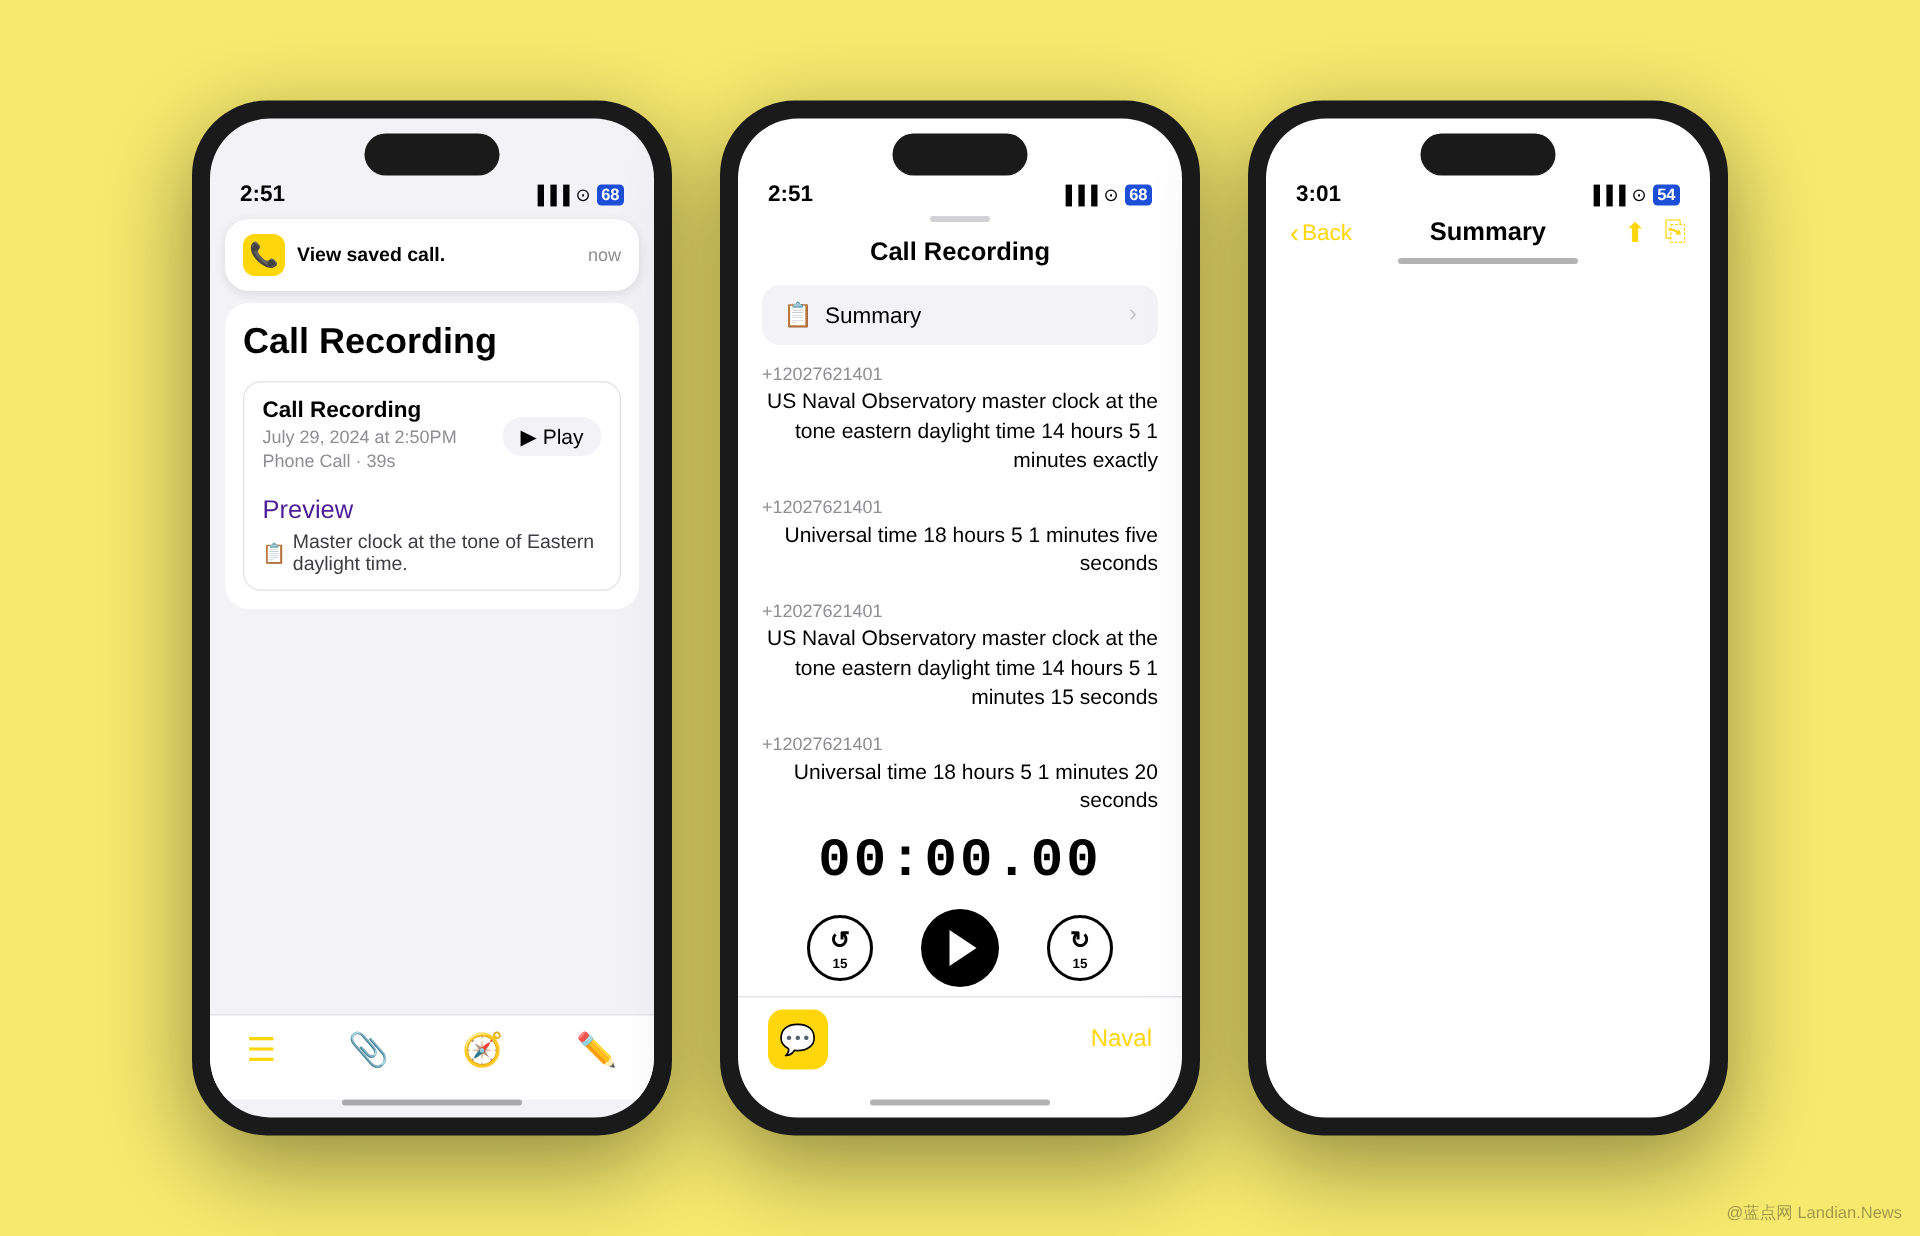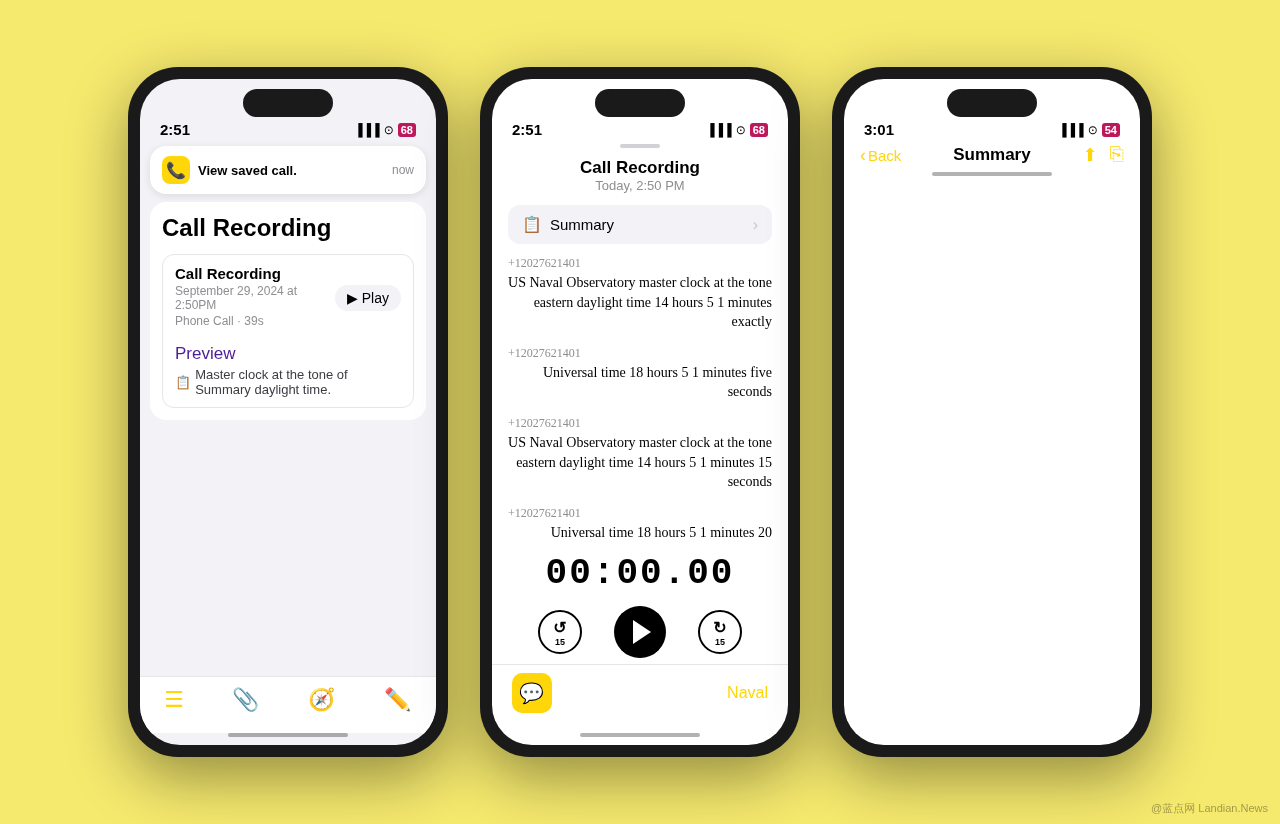--- a/index.html
+++ b/index.html
@@ -66,21 +66,21 @@
     }
     .status-icons {
       display: flex;
       align-items: center;
       gap: 4px;
       font-size: 12px;
       color: #000;
     }
     .battery-icon {
       font-size: 11px;
-      background: #be185d;
+      background: #1d4ed8;
       color: #fff;
       padding: 1px 3px;
       border-radius: 3px;
       font-weight: 700;
     }
 
     
     .phone1-screen {
       background: #f2f2f7;
     }
@@ -230,21 +230,20 @@
       font-weight: 500;
     }
     .summary-pill-icon {
       color: #8e8e93;
       font-size: 16px;
     }
     .transcript-area {
       flex: 1;
       overflow: hidden;
       padding: 8px 16px;
-      font-family: Liberation Serif, serif;
     }
     .transcript-entry {
       margin-bottom: 14px;
     }
     .transcript-phone {
       font-size: 12px;
       color: #8e8e93;
       margin-bottom: 2px;
     }
     .transcript-text {
@@ -414,32 +413,32 @@
         </div>
         <span class="notif-time">now</span>
       </div>
 
       <div class="phone1-content">
         <div class="phone1-header">Call Recording</div>
         <div class="call-record-card">
           <div class="call-record-row">
             <div>
               <div class="call-record-title">Call Recording</div>
-              <div class="call-record-meta">September 29, 2024 at 2:50PM</div>
+              <div class="call-record-meta">July 29, 2024 at 2:50PM</div>
               <div class="call-record-meta">Phone Call · 39s</div>
             </div>
             <button class="play-btn">
               <span>▶</span>
               <span>Play</span>
             </button>
           </div>
           <div class="preview-label">Preview</div>
           <div class="preview-text">
             <span>📋</span>
-            <span>Master clock at the tone of Summary daylight time.</span>
+            <span>Master clock at the tone of Eastern daylight time.</span>
           </div>
         </div>
       </div>
 
       <div class="phone1-tab-bar">
         <span class="tab-icon active">☰</span>
         <span class="tab-icon">📎</span>
         <span class="tab-icon">🧭</span>
         <span class="tab-icon">✏️</span>
       </div>
@@ -456,21 +455,20 @@
           <span>▐▐▐</span>
           <span>⊙</span>
           <span class="battery-icon">68</span>
         </div>
       </div>
 
       <div class="phone2-handle"></div>
 
       <div class="phone2-header">
         <div class="phone2-title">Call Recording</div>
-        <div class="phone2-subtitle">Today, 2:50 PM</div>
       </div>
 
       <div class="summary-pill">
         <div class="summary-pill-left">
           <span class="summary-pill-icon">📋</span>
           <span>Summary</span>
         </div>
         <span style="color:#c7c7cc; font-size:16px;">›</span>
       </div>
 

